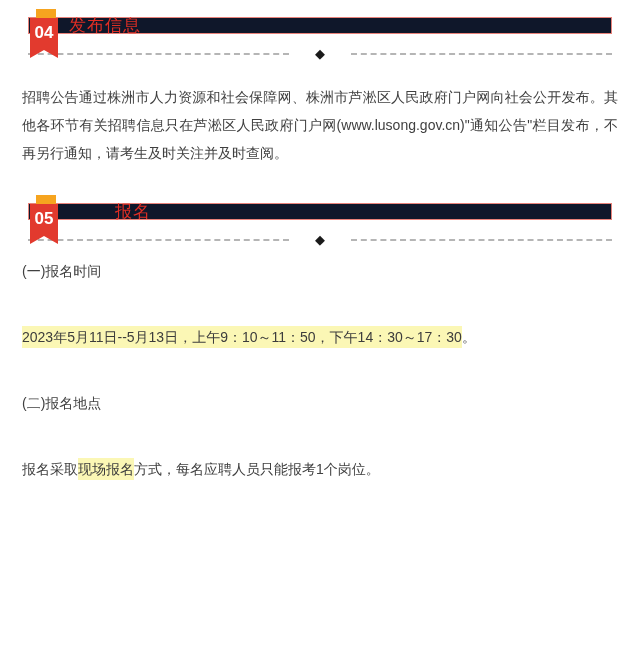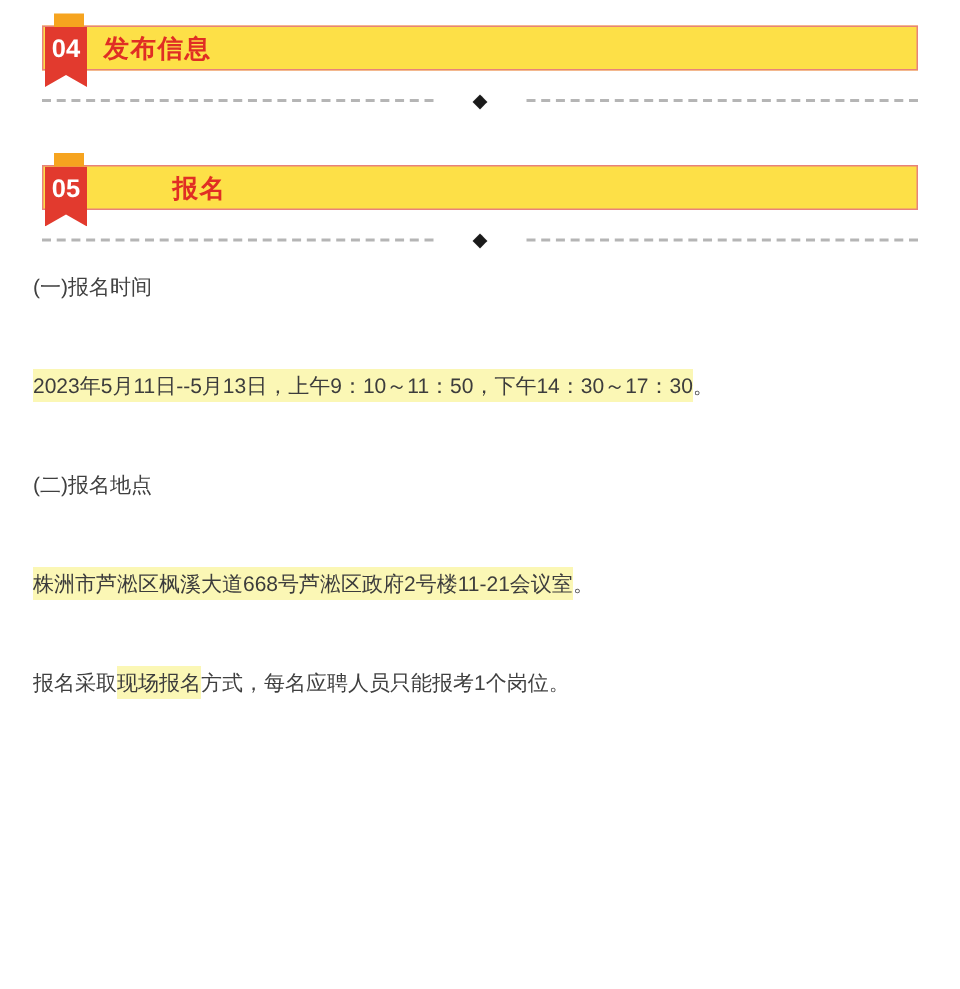--- a/index.html
+++ b/index.html
@@ -11,25 +11,25 @@
   }
   .content {
     padding: 17px 22px 0 22px;
     width: 640px;
   }
 
   
   .sec-box {
     position: relative;
     margin: 0 6px;
-    height: 30px;
+    height: 17px;
     border: 1px solid #e8827a;
     display: flex;
     align-items: center;
-    background: #fde047;
+    background: #0f172a;
   }
   .sec-box.second { margin-top: 36px; padding-left: 46px; }
   .ribbon {
     position: absolute;
     left: 1px;
     top: -9px;
     width: 28px;
   }
   .ribbon-fold {
     width: 20px;
@@ -44,21 +44,21 @@
     clip-path: polygon(0 0, 100% 0, 100% 100%, 50% 80%, 0 100%);
     color: #ffffff;
     font-weight: 700;
     font-size: 17px;
     text-align: center;
     line-height: 29px;
   }
   .sec-title {
     margin-left: 40px;
     color: #e02e24;
-    font-weight: 700;
+    font-weight: 400;
     font-size: 17px;
     letter-spacing: 1px;
   }
 
   
   .divider {
     display: flex;
     align-items: center;
     margin: 13px 6px 0 6px;
     height: 14px;
@@ -108,20 +108,21 @@
     </div>
     <div class="sec-title">发布信息</div>
   </div>
 
   <div class="divider">
     <span class="dash-line"></span>
     <span class="diamond">◆</span>
     <span class="dash-line"></span>
   </div>
 
+  <p class="para">招聘公告通过株洲市人力资源和社会保障网、株洲市芦淞区人民政府门户网向社会公开发布。其他各环节有关招聘信息只在芦淞区人民政府门户网(www.lusong.gov.cn)"通知公告"栏目发布，不再另行通知，请考生及时关注并及时查阅。</p>
 
   <div class="sec-box second">
     <div class="ribbon">
       <div class="ribbon-fold"></div>
       <div class="ribbon-body">05</div>
     </div>
     <div class="sec-title">报名</div>
   </div>
 
   <div class="divider">
@@ -129,19 +130,18 @@
     <span class="diamond">◆</span>
     <span class="dash-line"></span>
   </div>
 
   <div class="items">
 
     <p class="item-label">(一)报名时间</p>
     <p class="item-line"><span></span><mark class="hl">2023年5月11日--5月13日，上午9：10～11：50，下午14：30～17：30</mark><span>。</span></p>
 
     <p class="item-label">(二)报名地点</p>
-    <p class="item-line"><span></span><mark class="hl">株洲市芦淞区枫溪大道668号芦淞区政府2号楼11-21会议室</mark><span>。</span></p>
 
     <p class="item-line"><span>报名采取</span><mark class="hl">现场报名</mark><span>方式，每名应聘人员只能报考1个岗位。</span></p>
 
   </div>
 
 </div>
 
 </body></html>

